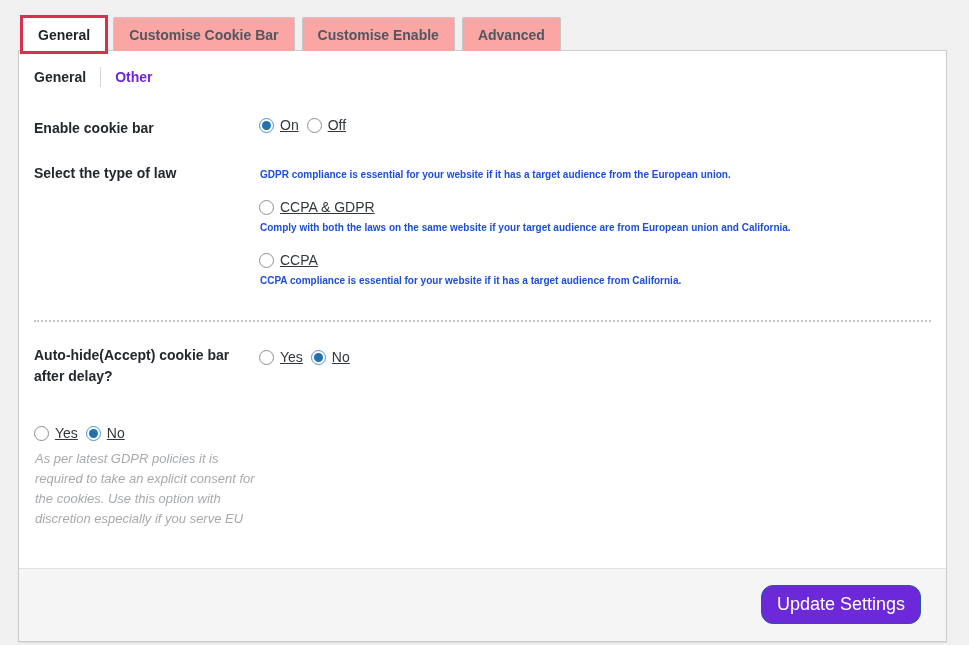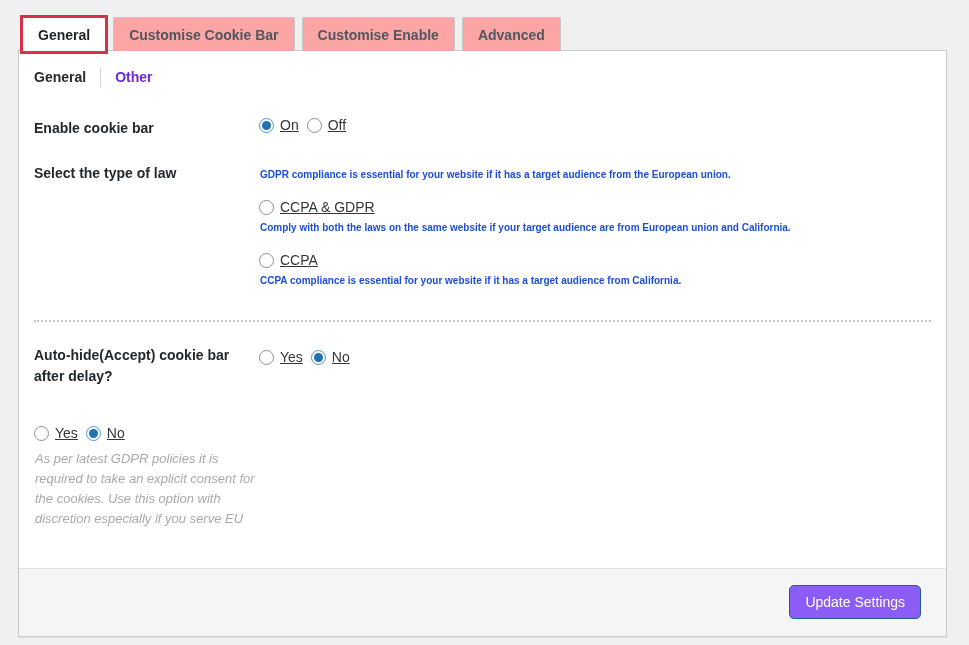--- a/index.html
+++ b/index.html
@@ -144,26 +144,26 @@
   .content-bottom-space { height: 38px; }
 
   
   .panel-footer {
     background: #f5f5f5;
     border-top: 1px solid #e0e0e0;
     padding: 16px 25px 17px;
     text-align: right;
   }
   .btn-primary {
-    background: #8b5cf6;
+    background: #6d28d9;
     border: 1px solid #1a5f96;
-    border-radius: 5px;
+    border-radius: 12px;
     color: #fff;
     font-family: "Liberation Sans", "DejaVu Sans", sans-serif;
-    font-size: 14px;
+    font-size: 18px;
     padding: 8px 15px;
     cursor: pointer;
   }
 </style>
 </head>
 <body>
 
 <div class="wrap">
 
   <div class="tabbar">

